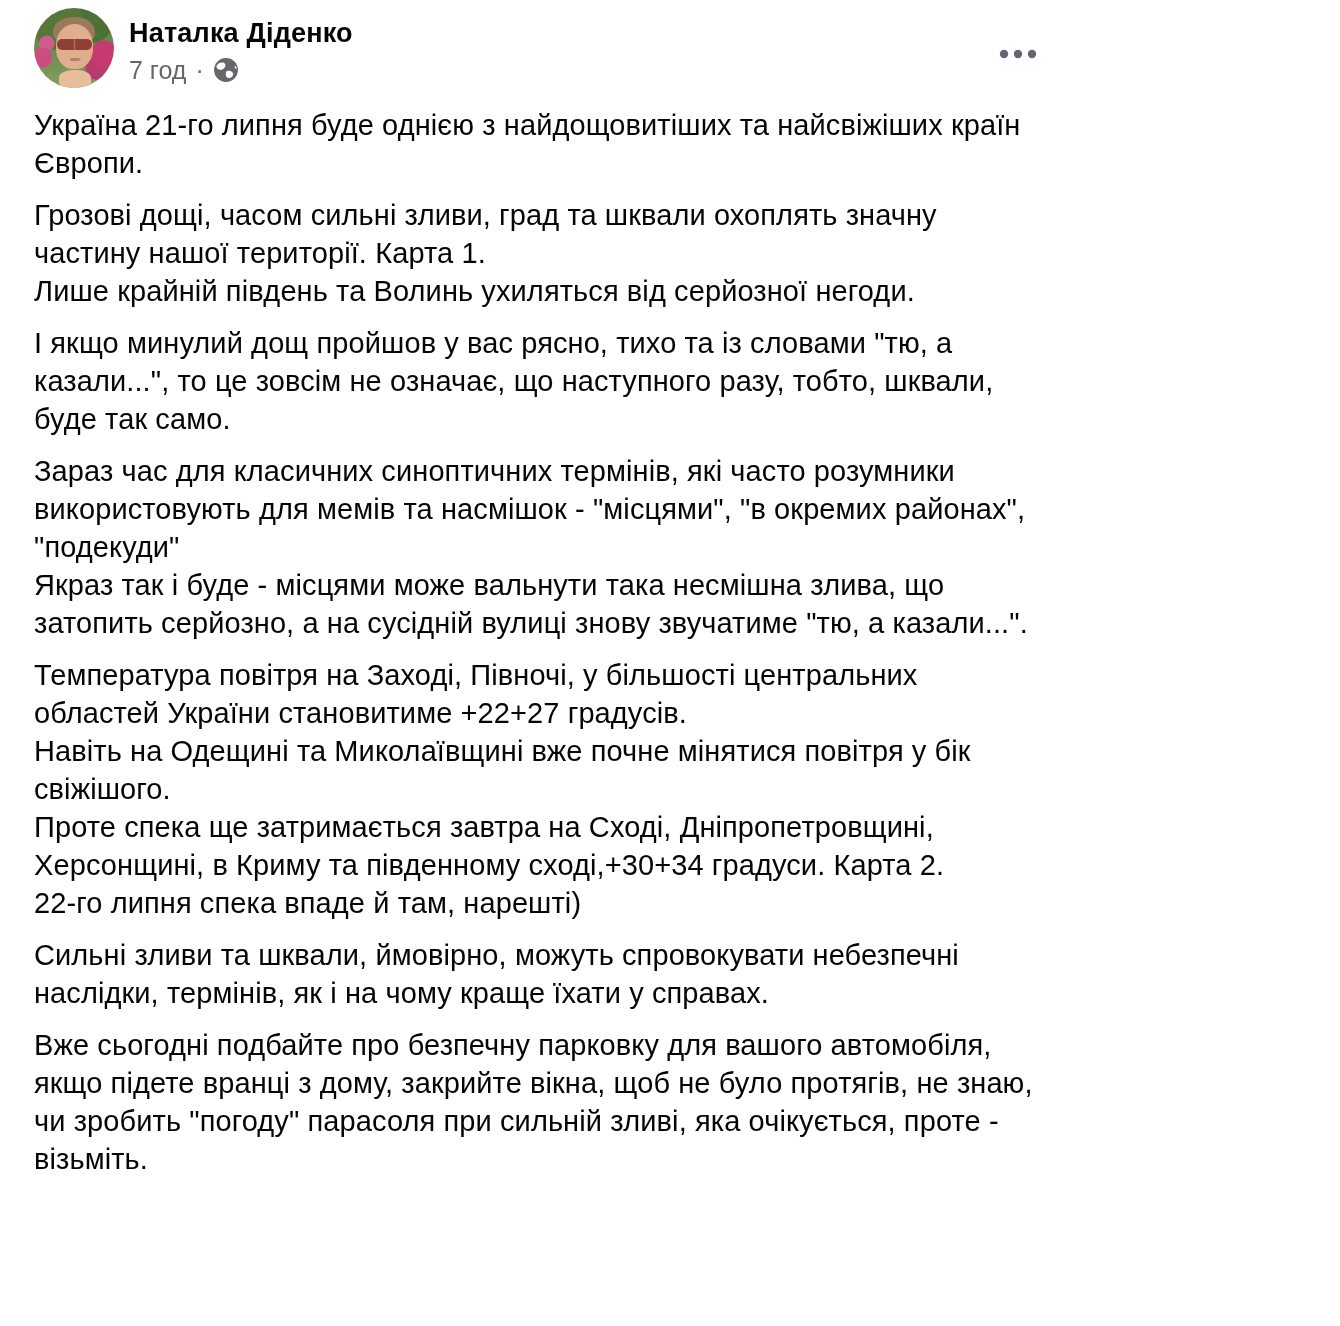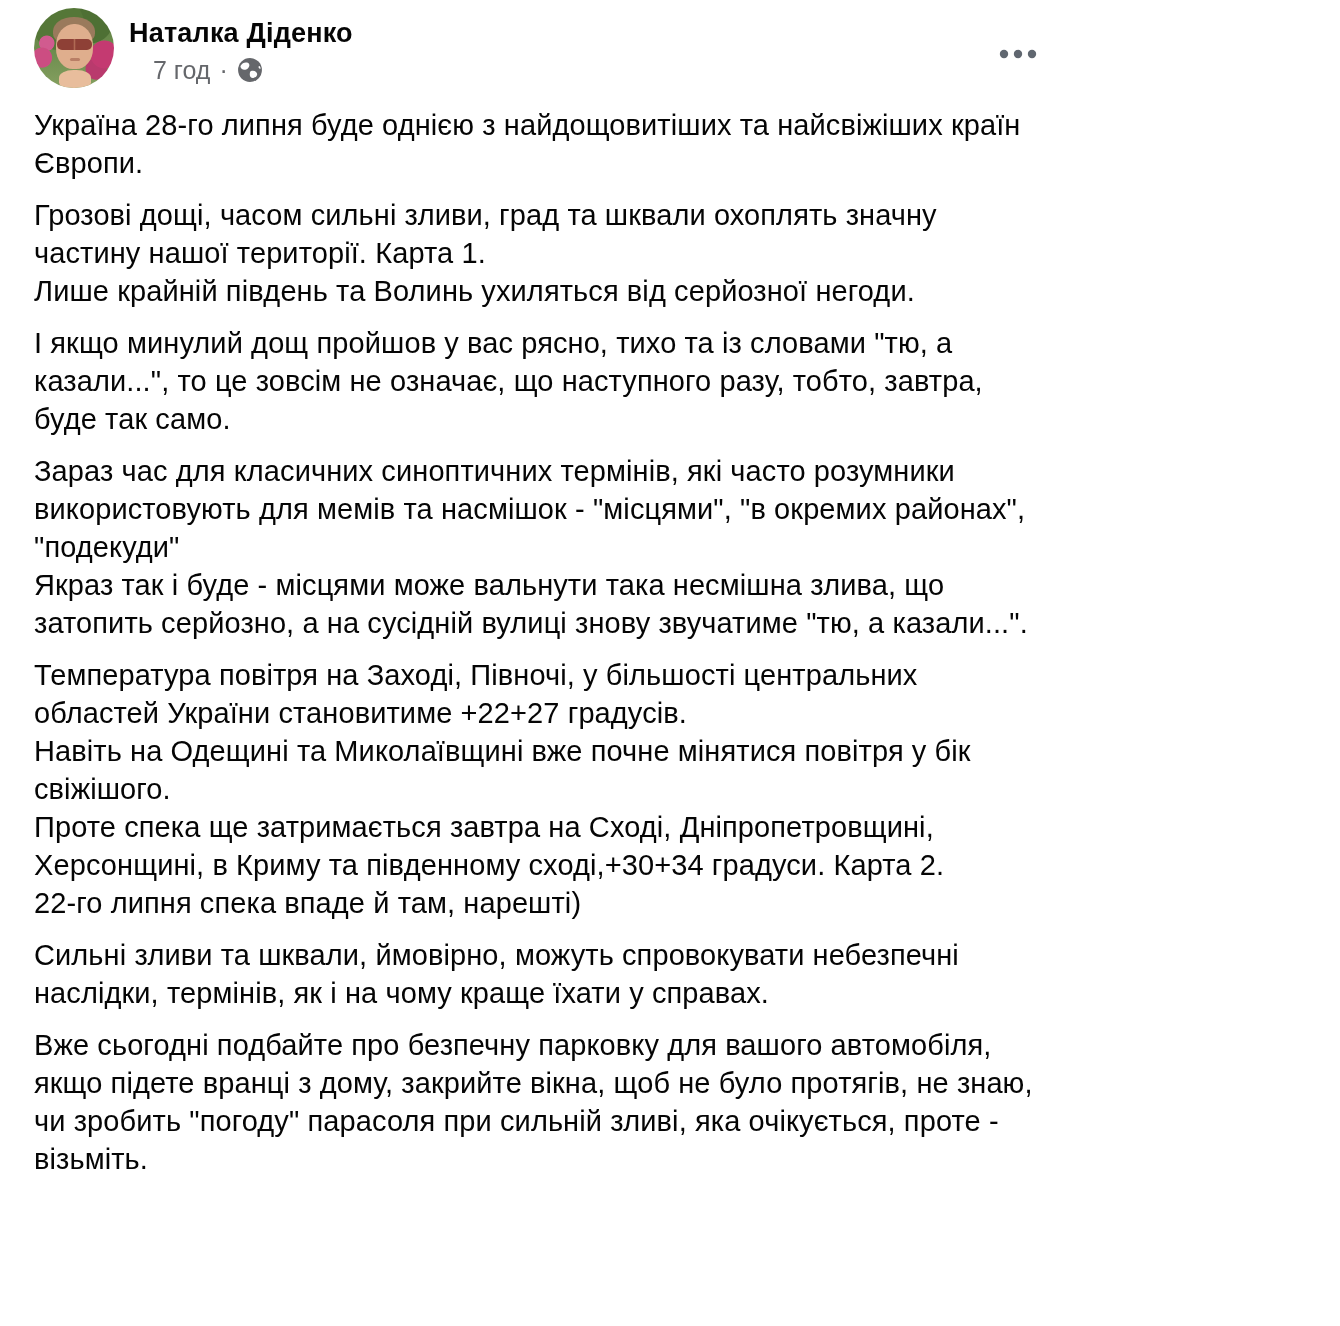--- a/index.html
+++ b/index.html
@@ -56,21 +56,20 @@
     letter-spacing: 0.2px;
   }
   .meta-row {
     display: flex;
     align-items: center;
     gap: 9px;
     margin-top: 5px;
     color: #65676B;
     font-size: 25px;
     line-height: 30px;
-    margin-left: 24px;
   }
   .meta-row .timestamp { cursor: pointer; }
   .globe { display: inline-flex; align-items: center; }
   .more-btn {
     position: absolute;
     top: 20px;
     right: -8px;
     width: 64px;
     height: 52px;
     display: flex;
@@ -125,24 +124,24 @@
       <svg width="40" height="12" viewBox="0 0 40 12" aria-hidden="true">
         <circle cx="6" cy="6" r="4.2" fill="#606770"></circle>
         <circle cx="20" cy="6" r="4.2" fill="#606770"></circle>
         <circle cx="34" cy="6" r="4.2" fill="#606770"></circle>
       </svg>
     </div>
 
   </div>
 
   <div class="body-text">
-    <p>Україна 28-го липня буде однією з найдощовитіших та найсвіжіших країн Європи.</p>
+    <p>Україна 21-го липня буде однією з найдощовитіших та найсвіжіших країн Європи.</p>
     <p>Грозові дощі, часом сильні зливи, град та шквали охоплять значну частину нашої території. Карта 1.
 Лише крайній південь та Волинь ухиляться від серйозної негоди.</p>
-    <p>І якщо минулий дощ пройшов у вас рясно, тихо та із словами "тю, а казали...", то це зовсім не означає, що наступного разу, тобто, завтра, буде так само.</p>
+    <p>І якщо минулий дощ пройшов у вас рясно, тихо та із словами "тю, а казали...", то це зовсім не означає, що наступного разу, тобто, шквали, буде так само.</p>
     <p>Зараз час для класичних синоптичних термінів, які часто розумники використовують для мемів та насмішок - "місцями", "в окремих районах", "подекуди"
 Якраз так і буде - місцями може вальнути така несмішна злива, що затопить серйозно, а на сусідній вулиці знову звучатиме "тю, а казали...".</p>
     <p>Температура повітря на Заході, Півночі, у більшості центральних областей України становитиме +22+27 градусів.
 Навіть на Одещині та Миколаївщині вже почне мінятися повітря у бік свіжішого.
 Проте спека ще затримається завтра на Сході, Дніпропетровщині, Херсонщині, в Криму та південному сході,+30+34 градуси. Карта 2.
 22-го липня спека впаде й там, нарешті)</p>
     <p>Сильні зливи та шквали, ймовірно, можуть спровокувати небезпечні наслідки, термінів, як і на чому краще їхати у справах.</p>
     <p>Вже сьогодні подбайте про безпечну парковку для вашого автомобіля, якщо підете вранці з дому, закрийте вікна, щоб не було протягів, не знаю, чи зробить "погоду" парасоля при сильній зливі, яка очікується, проте - візьміть.</p>
   </div>
 

